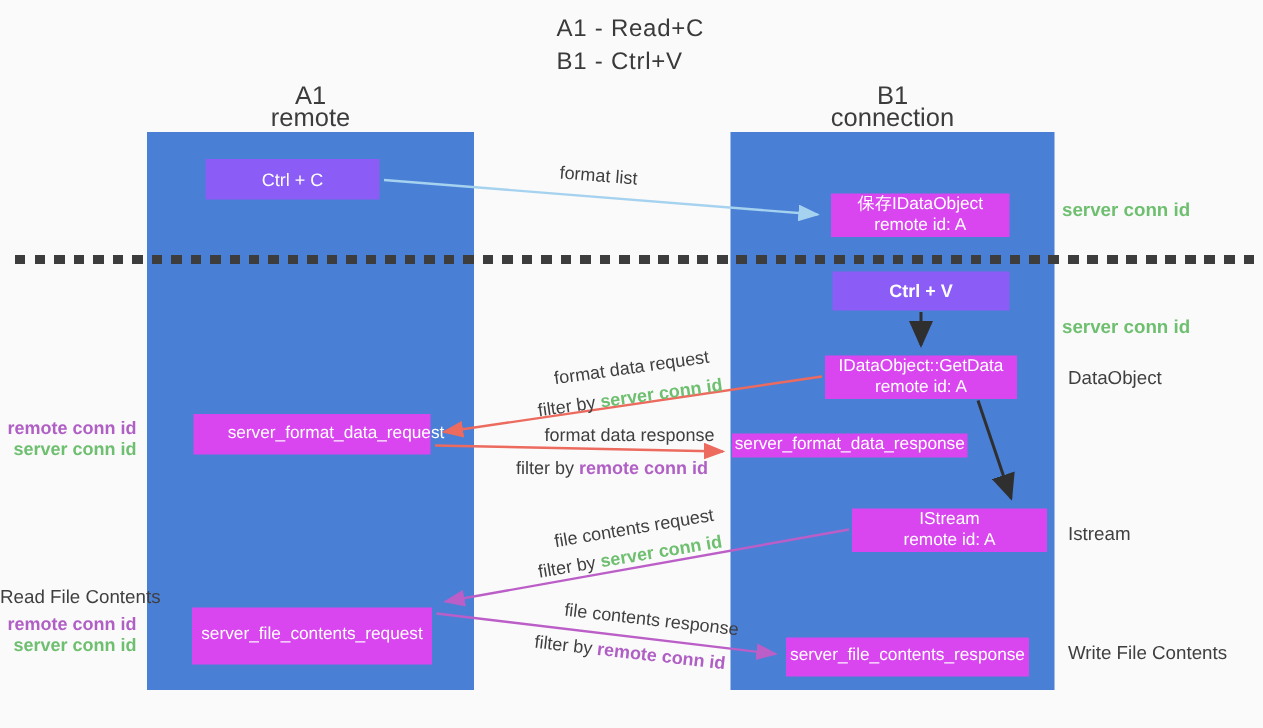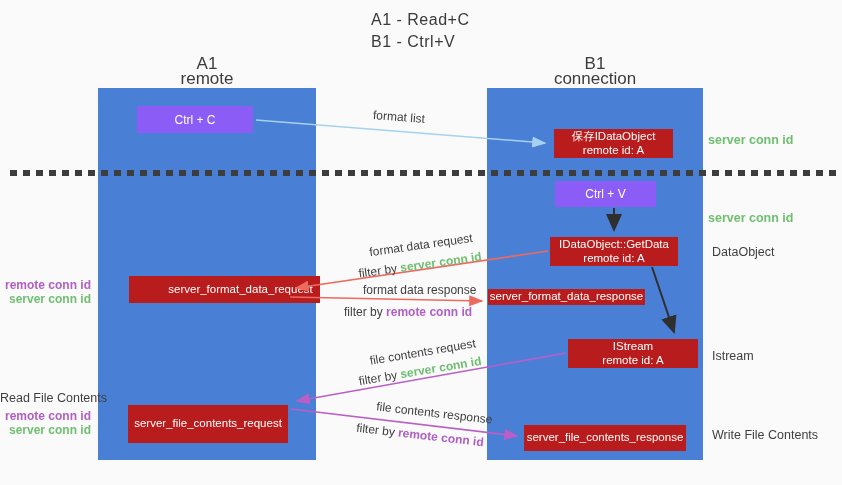--- a/index.html
+++ b/index.html
@@ -33,21 +33,21 @@
     left: 10px; top: 170px; width: 828px; height: 6px;
     background: repeating-linear-gradient(90deg, #3d3d3d 0 7px, transparent 7px 13px);
   }
   .node {
     display: flex; flex-direction: column;
     align-items: center; justify-content: center;
     color: #ffffff; font-size: 12px;
     text-align: center; white-space: nowrap;
   }
   .node-green { background: #8b5cf6; }
-  .node-orange { background: #b91c1c; }
+  .node-orange { background: #d946ef; }
   .node .small { font-size: 11.5px; line-height: 13.5px; }
   .edge-label {
     font-size: 12px; color: #3f3f3f; white-space: nowrap;
   }
   .side-label { font-size: 12.5px; color: #3f3f3f; white-space: nowrap; }
   .green-text { color: #6fbf70; font-weight: 700; }
   .purple-text { color: #b05fc5; font-weight: 700; }
   .right-align { text-align: right; }
   svg.arrows {
     position: absolute; left: 0; top: 0;
@@ -75,32 +75,32 @@
   </div>
 
   <div class="abs lane lane-left"></div>
   <div class="abs lane lane-right"></div>
 
   <div class="abs dashed-line"></div>
 
   <div class="abs node node-green" style="left:137px; top:106px; width:116px; height:27px;">
     <span>Ctrl + C</span>
   </div>
-  <div class="abs node node-orange" style="left:129px; top:276px; width:191px; height:27px;padding-left:32px;">
+  <div class="abs node node-orange" style="left:129px; top:276px; width:158px; height:27px;padding-left:32px;">
     <span class="small">server_format_data_request</span>
   </div>
   <div class="abs node node-orange" style="left:128px; top:405px; width:160px; height:38px;">
     <span class="small">server_file_contents_request</span>
   </div>
 
   <div class="abs node node-orange" style="left:554px; top:129px; width:119px; height:29px;">
     <span class="small">保存IDataObject</span>
     <span class="small">remote id: A</span>
   </div>
-  <div class="abs node node-green" style="left:555px; top:181px; width:101px; height:26px;">
+  <div class="abs node node-green" style="left:555px; top:181px; width:118px; height:26px;font-weight:bold;">
     <span>Ctrl + V</span>
   </div>
   <div class="abs node node-orange" style="left:550px; top:237px; width:128px; height:29px;">
     <span class="small">IDataObject::GetData</span>
     <span class="small">remote id: A</span>
   </div>
   <div class="abs node node-orange" style="left:488px; top:289px; width:157px; height:16px;">
     <span class="small">server_format_data_response</span>
   </div>
   <div class="abs node node-orange" style="left:568px; top:339px; width:130px; height:29px;">

